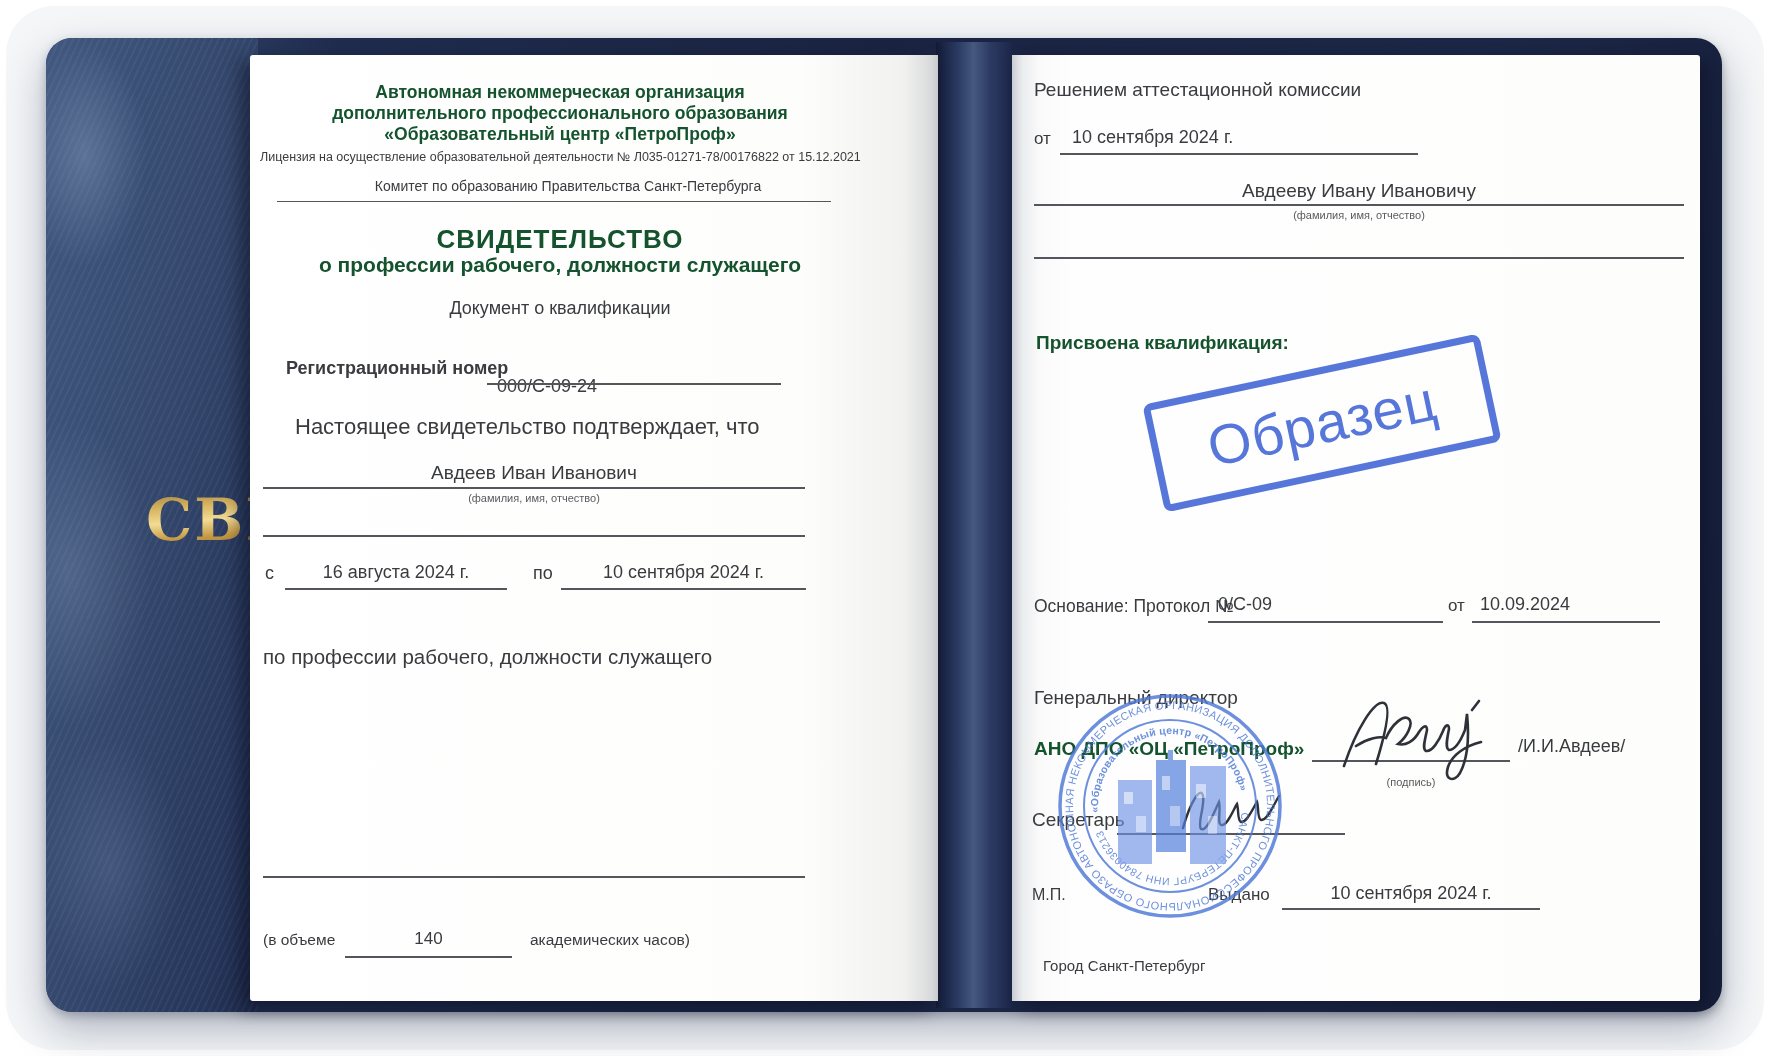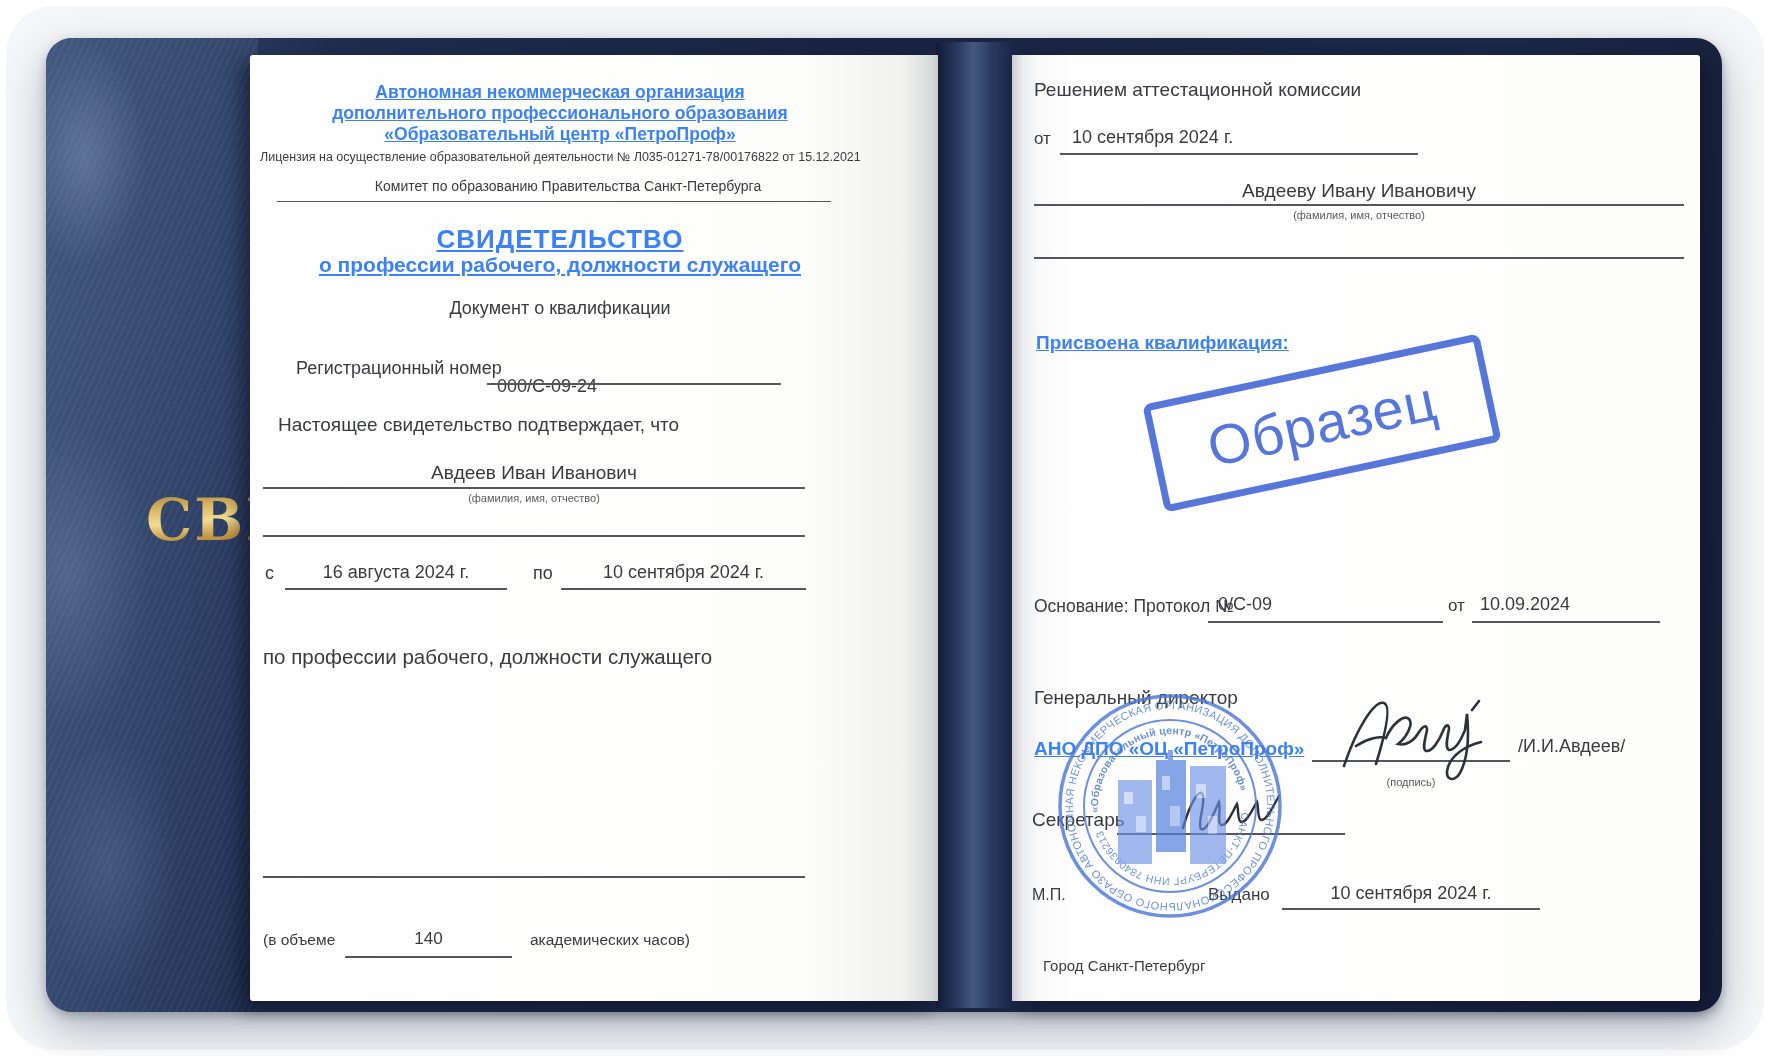--- a/index.html
+++ b/index.html
@@ -25,21 +25,21 @@
          background:linear-gradient(90deg,#131b35 0%,#2a3a62 28%,#46587f 48%,#2c3a63 70%,#1a2445 100%);}
   .page{position:absolute;top:55px;height:946px;width:688px;}
   .page-left{left:250px;border-radius:3px 0 0 3px;
          background:linear-gradient(90deg,#ffffff 0%,#fdfdfc 80%,#f1f1f0 95%,#d9dadb 99%,#c9cacd 100%);
          box-shadow:-9px 7px 18px rgba(8,12,30,.5);}
   .page-right{left:1012px;border-radius:0 3px 3px 0;
          background:linear-gradient(90deg,#c9ccd2 0%,#ebecee 1.5%,#fafafa 4%,#fefefe 9%,#fdfdfc 100%);
          box-shadow:9px 7px 18px rgba(8,12,30,.45);}
   .t{position:absolute;color:#3a3b3f;white-space:nowrap;font-size:18px;line-height:1.18;}
   .c{text-align:center;}
-  .b{font-weight:bold;color:#3b82f6;text-decoration:underline;}
+  .b{font-weight:bold;color:#14532d;}
   .small{font-size:11px;color:#5a5b5f;}
   .hline{position:absolute;border-top:2px solid #54565b;height:0;}
   .stamp{position:absolute;left:1150px;top:368px;width:330px;height:96px;border:7px solid #4a6cd8;
          border-radius:8px;transform:rotate(-12deg);display:flex;align-items:center;justify-content:center;
          opacity:.93;}
   .stamp span{color:#4a6cd8;font-size:56px;letter-spacing:1px;}
   .sig{position:absolute;}
   .seal{position:absolute;left:1052px;top:688px;width:236px;height:236px;opacity:.82;}
 </style>
 </head>
@@ -61,25 +61,25 @@
   <div class="t c b" style="left:260px;top:103px;width:600px;font-size:17.5px;">дополнительного профессионального образования</div>
   <div class="t c b" style="left:260px;top:124px;width:600px;font-size:17.5px;">«Образовательный центр «ПетроПроф»</div>
   <div class="t c" style="left:260px;top:150px;width:600px;font-size:12.5px;">Лицензия на осуществление образовательной деятельности № Л035-01271-78/00176822 от 15.12.2021</div>
   <div class="t c" style="left:268px;top:178px;width:600px;font-size:14px;">Комитет по образованию Правительства Санкт-Петербурга</div>
   <div class="hline" style="left:277px;top:201px;width:554px;border-top-width:1.5px;"></div>
 
   <div class="t c b" style="left:260px;top:224px;width:600px;font-size:26px;letter-spacing:1px;">СВИДЕТЕЛЬСТВО</div>
   <div class="t c b" style="left:260px;top:253px;width:600px;font-size:21px;">о профессии рабочего, должности служащего</div>
   <div class="t c" style="left:260px;top:298px;width:600px;font-size:18px;">Документ о квалификации</div>
 
-  <div class="t" style="left:296px;top:358px;">Регистрационный номер</div>
+  <div class="t" style="left:286px;top:358px;font-weight:bold;">Регистрационный номер</div>
   <div class="t" style="left:497px;top:376px;">000/С-09-24</div>
   <div class="hline" style="left:487px;top:383px;width:294px;"></div>
 
-  <div class="t" style="left:278px;top:414px;font-size:19px;">Настоящее свидетельство подтверждает, что</div>
+  <div class="t" style="left:295px;top:414px;font-size:22px;">Настоящее свидетельство подтверждает, что</div>
 
   <div class="t c" style="left:263px;top:462px;width:542px;font-size:19px;text-align:center;">Авдеев Иван Иванович</div>
   <div class="hline" style="left:263px;top:487px;width:542px;"></div>
   <div class="t c small" style="left:263px;top:492px;width:542px;">(фамилия, имя, отчество)</div>
   <div class="hline" style="left:263px;top:535px;width:542px;"></div>
 
   <div class="t" style="left:265px;top:563px;">с</div>
   <div class="t c" style="left:285px;top:562px;width:222px;">16 августа 2024 г.</div>
   <div class="hline" style="left:285px;top:588px;width:222px;"></div>
   <div class="t" style="left:533px;top:563px;">по</div>

